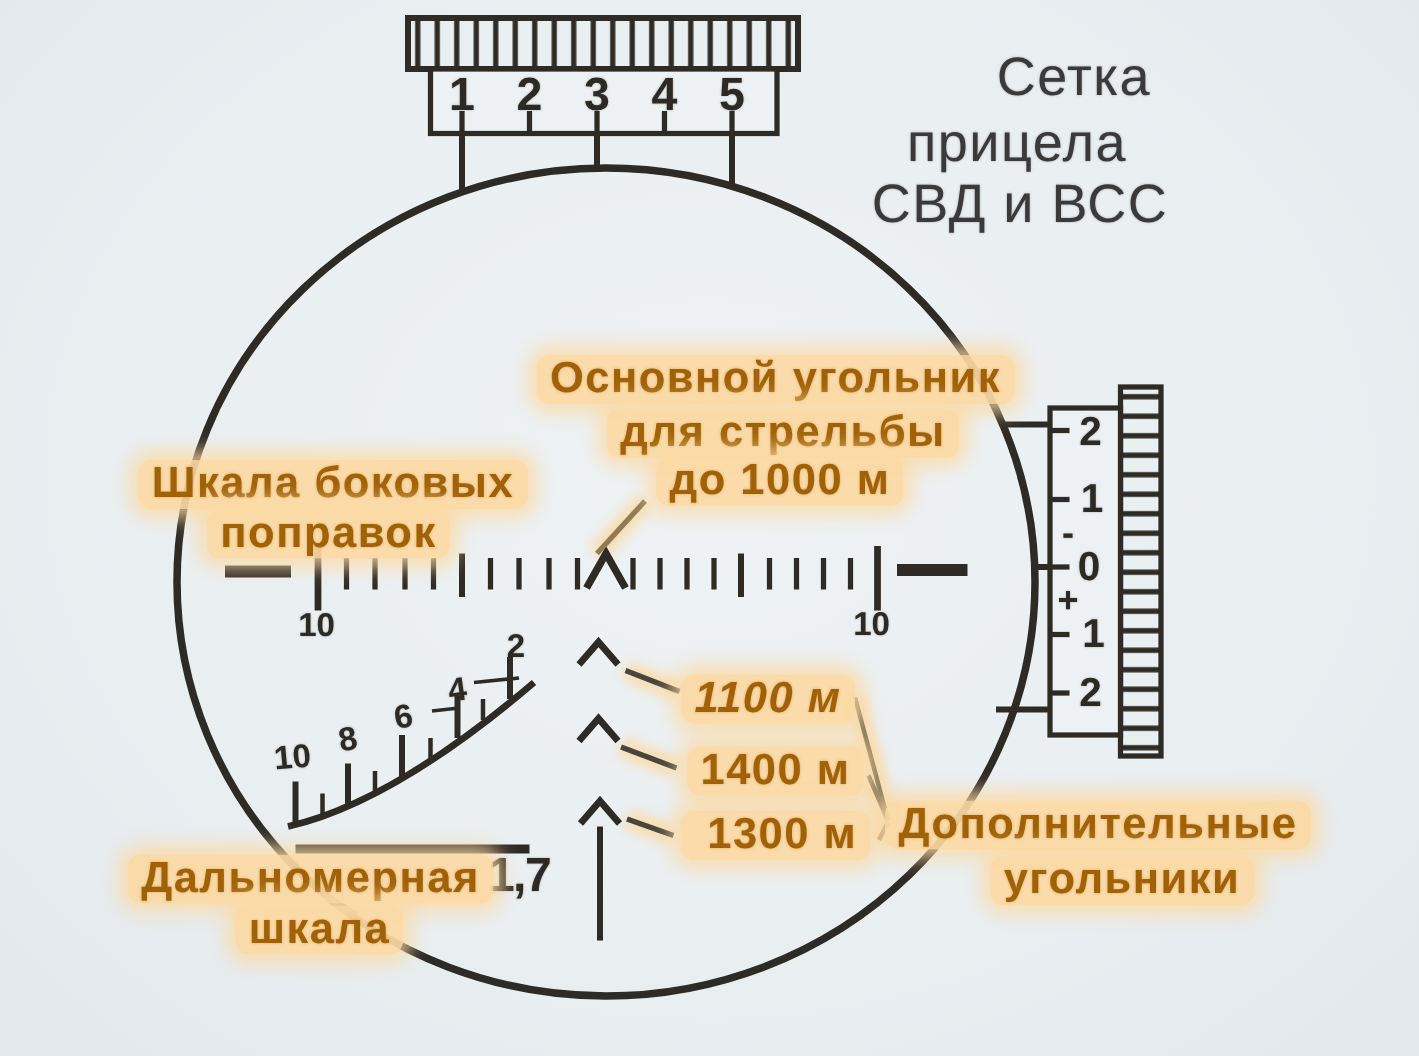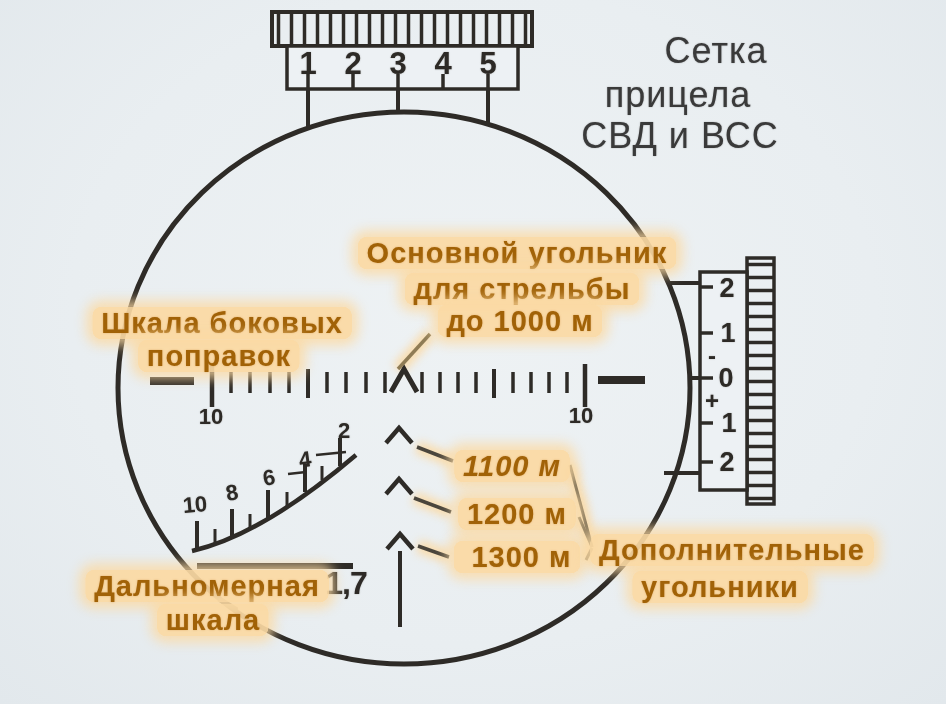--- a/index.html
+++ b/index.html
@@ -197,22 +197,22 @@
   <div class="lbl dark height-val" style="left:346px;top:583px;">1,7</div>
 
   <div class="lbl orange" style="left:222px;top:323px;">Шкала боковых</div>
   <div class="lbl orange" style="left:219px;top:356px;">поправок</div>
 
   <div class="lbl orange" style="left:517px;top:253px;">Основной угольник</div>
   <div class="lbl orange" style="left:522px;top:289px;">для стрельбы</div>
   <div class="lbl orange" style="left:520px;top:321px;">до 1000 м</div>
 
   <div class="lbl orange" style="left:512px;top:466px;font-style:italic;">1100 м</div>
-  <div class="lbl orange" style="left:517px;top:514px;">1200 м</div>
+  <div class="lbl orange" style="left:517px;top:514px;">1400 м</div>
   <div class="lbl orange" style="left:517px;top:557px;padding-left:18px;">1300 м</div>
 
   <div class="lbl orange" style="left:732px;top:550px;">Дополнительные</div>
-  <div class="lbl orange" style="left:720px;top:587px;text-align:right;">угольники</div>
+  <div class="lbl orange" style="left:748px;top:587px;text-align:right;">угольники</div>
 
   <div class="lbl orange" style="left:207px;top:586px;">Дальномерная</div>
   <div class="lbl orange" style="left:213px;top:620px;">шкала</div>
 
 </div>
 
 </body></html>

